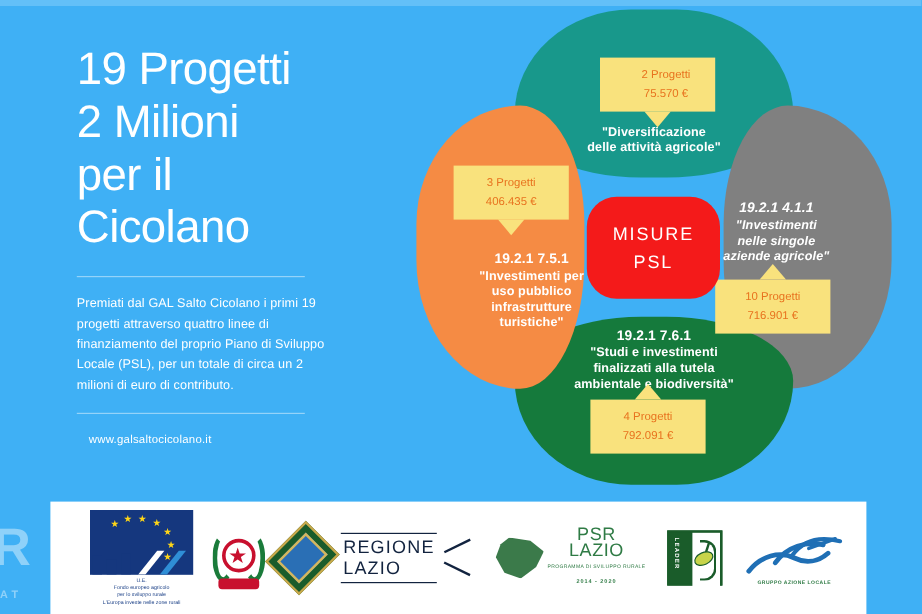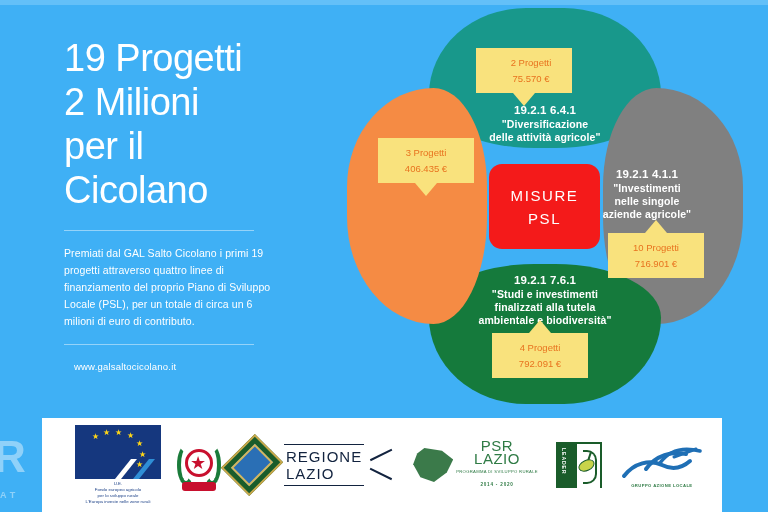--- a/index.html
+++ b/index.html
@@ -76,21 +76,21 @@
                   transform:translate(128px,0px);
                   border-radius:42% 68% 68% 42% / 46% 46% 50% 50%; }
 
   .petal-label {
     position:absolute; color:#fff; text-align:center;
     font-size:10.5px; line-height:13px; font-weight:bold;
     letter-spacing:.1px; width:150px;
   }
   .petal-label .code { font-size:11.5px; display:block; margin-bottom:1px; }
   .lbl-top    { left:118px; top:86px; }
-  .lbl-right  { left:230px; top:150px; width:130px; }
+  .lbl-right  { left:230px; top:150px; width:130px;font-style:italic; }
   .lbl-bottom { left:113px; top:256px; width:160px; }
   .lbl-left   { left:26px;  top:192px; width:130px; }
 
   
   .badge {
     position:absolute;
     background:#f9e27d;
     color:#e8731f;
     font-size:9.5px;
     line-height:16px;
@@ -99,30 +99,30 @@
     width:96px;
   }
   .badge .eur { display:block; }
   .badge:after {
     content:""; position:absolute; left:50%; margin-left:-11px;
     border-left:11px solid transparent; border-right:11px solid transparent;
   }
   .badge.down:after { top:100%; border-top:13px solid #f9e27d; }
   .badge.up:after   { bottom:100%; border-bottom:13px solid #f9e27d; }
 
-  .badge-top    { left:124px; top:30px;padding-left:24px; }
-  .badge-right  { left:256px; top:215px; }
+  .badge-top    { left:148px; top:30px;padding-left:24px; }
+  .badge-right  { left:244px; top:215px; }
   .badge-bottom { left:140px; top:315px; }
   .badge-left   { left:26px;  top:120px;text-align:center; }
 
   
   .center {
     position:absolute; left:137px; top:146px;
     width:111px; height:85px;
-    background:#f41a1a; border-radius:13px;
+    background:#f41a1a; border-radius:25px;
     color:#ffffff; display:flex; flex-direction:column;
     align-items:center; justify-content:center;
     font-size:15px; line-height:23px; letter-spacing:1.6px;
   }
 
   
   .watermark {
     position:absolute; left:-6px; top:437px;
     color:rgba(255,255,255,.42);
     font-size:44px; font-weight:bold; line-height:40px;
@@ -253,52 +253,58 @@
 <body>
 
 <div class="top-strip"></div>
 
 <div class="left-col">
   <div class="headline">19 Progetti
 2 Milioni
 per il
 Cicolano</div>
   <div class="hr"></div>
-  <div class="blurb">Premiati dal GAL Salto Cicolano i primi 19 progetti attraverso quattro linee di finanziamento del proprio Piano di Sviluppo Locale (PSL), per un totale di circa un 6 milioni di euro di contributo.</div>
+  <div class="blurb">Premiati dal GAL Salto Cicolano i primi 19 progetti attraverso quattro linee di finanziamento del proprio Piano di Sviluppo Locale (PSL), per un totale di circa un 2 milioni di euro di contributo.</div>
   <div class="hr2"></div>
   <div class="weburl">www.galsaltocicolano.it</div>
 </div>
 
 <div class="flower">
 
   <div class="petal petal-top"></div>
   <div class="petal petal-right"></div>
   <div class="petal petal-bottom"></div>
   <div class="petal petal-left"></div>
 
   <div class="petal-label lbl-top">
-    <span class="code">19.2.1 6.4.1</span>
     <span style="white-space:pre-line">"Diversificazione
 delle attività agricole"</span>
   </div>
 
   <div class="petal-label lbl-right">
     <span class="code">19.2.1 4.1.1</span>
     <span style="white-space:pre-line">"Investimenti
 nelle singole
 aziende agricole"</span>
   </div>
 
   <div class="petal-label lbl-bottom">
     <span class="code">19.2.1 7.6.1</span>
     <span style="white-space:pre-line">"Studi e investimenti
 finalizzati alla tutela
 ambientale e  biodiversità"</span>
   </div>
 
+  <div class="petal-label lbl-left">
+    <span class="code">19.2.1 7.5.1</span>
+    <span style="white-space:pre-line">"Investimenti per
+uso pubblico
+infrastrutture
+turistiche"</span>
+  </div>
 
   <div class="badge down badge-top">
     <span>2 Progetti</span>
     <span class="eur">75.570 €</span>
   </div>
 
   <div class="badge up badge-right">
     <span>10 Progetti</span>
     <span class="eur">716.901 €</span>
   </div>

